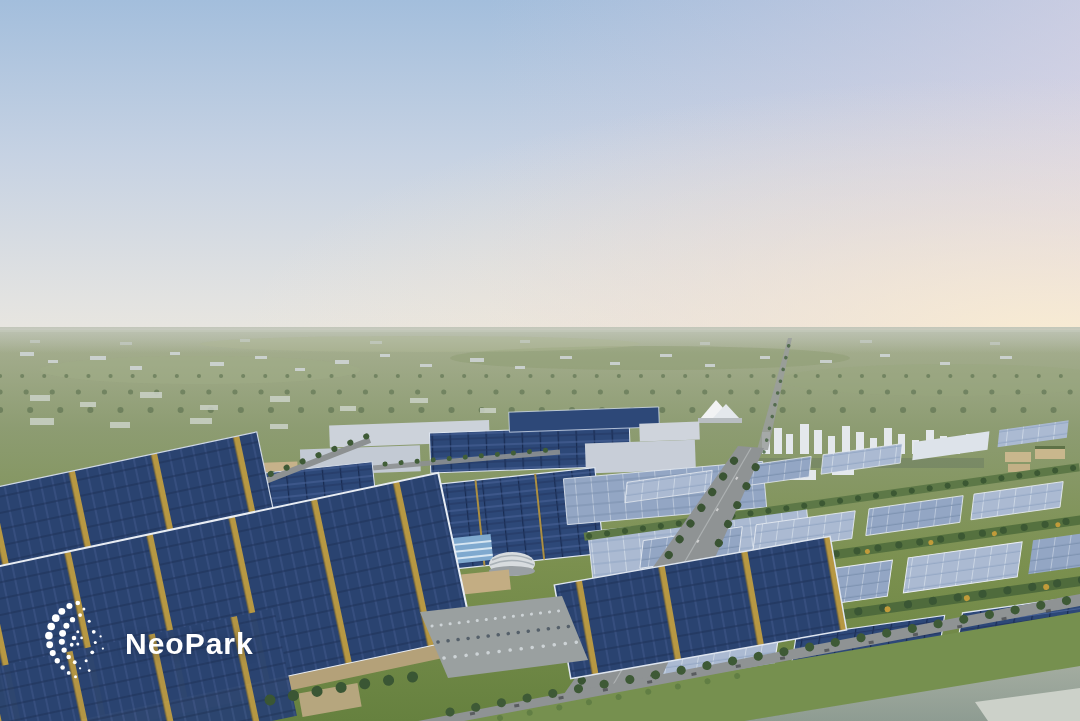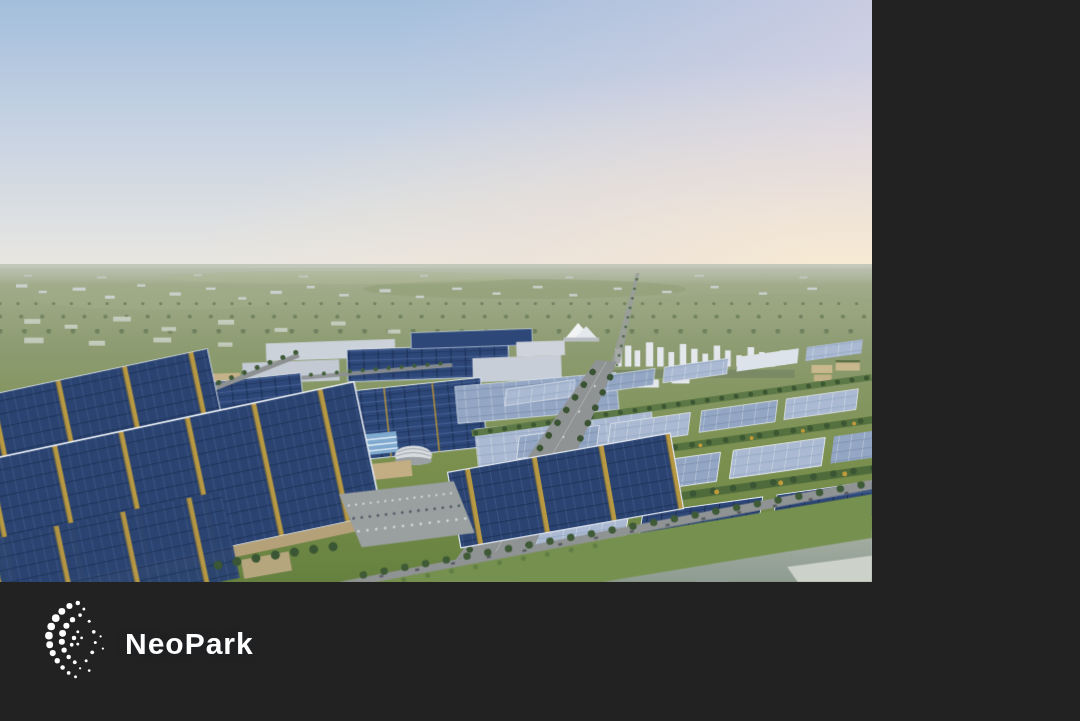--- a/index.html
+++ b/index.html
@@ -1,17 +1,17 @@
 <!DOCTYPE html>
 <html><head>
 <meta charset="utf-8">
 <style>
   html,body{margin:0;padding:0;background:#222;}
   .stage{
-    position:relative;width:872px;height:721px;overflow:hidden;
+    position:relative;width:1080px;height:721px;overflow:hidden;
     font-family:"Liberation Sans", sans-serif;
   }
   .scene{position:absolute;inset:0;display:block;}
   .logo{
     position:absolute;left:36px;top:596px;
     display:flex;align-items:center;gap:13px;color:#fff;
     text-shadow:0 1px 8px rgba(20,30,50,.35);
   }
   .logo-icon{width:76px;height:96px;flex:0 0 auto;}
   .wordmark{

